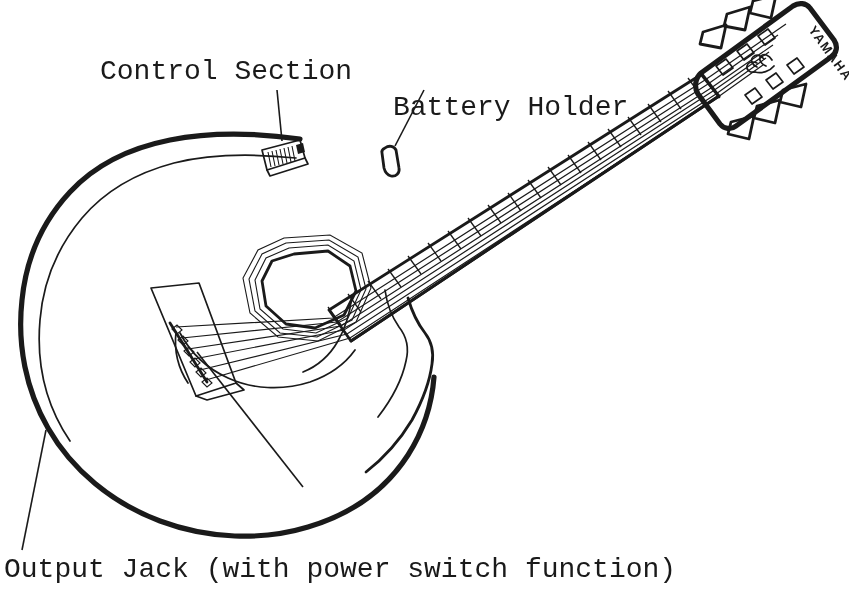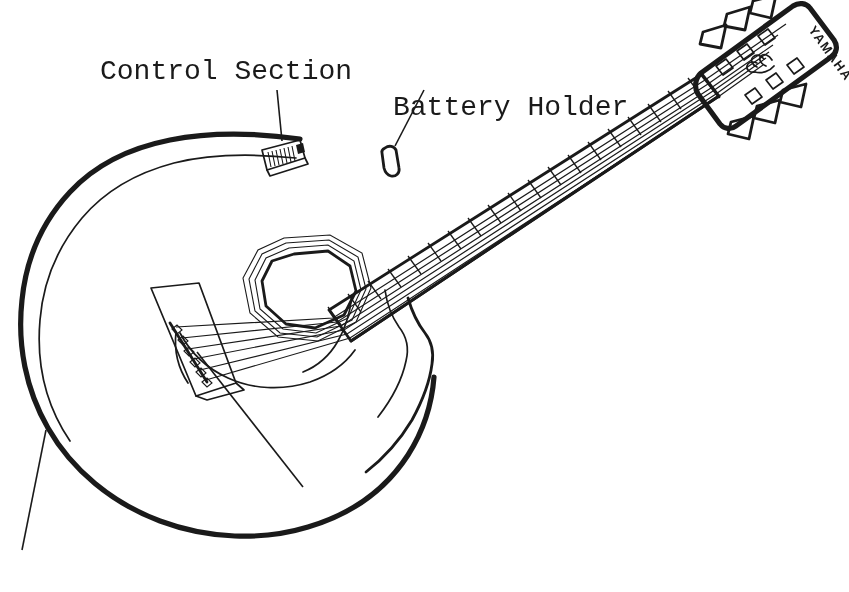--- a/index.html
+++ b/index.html
@@ -206,14 +206,15 @@
       <path class="ln" d="M 22 550 L 46 430"></path>
     </g>
 
   </svg>
 
   <div class="lbl" style="left:100px;top:58px;">Control Section</div>
 
   <div class="lbl" style="left:393px;top:58px;margin-top:36px;">Battery Holder</div>
 
 
+  <div class="lbl" style="left:4px;top:556px;">Output Jack (with power switch function)</div>
 
 </div>
 
 </body></html>

